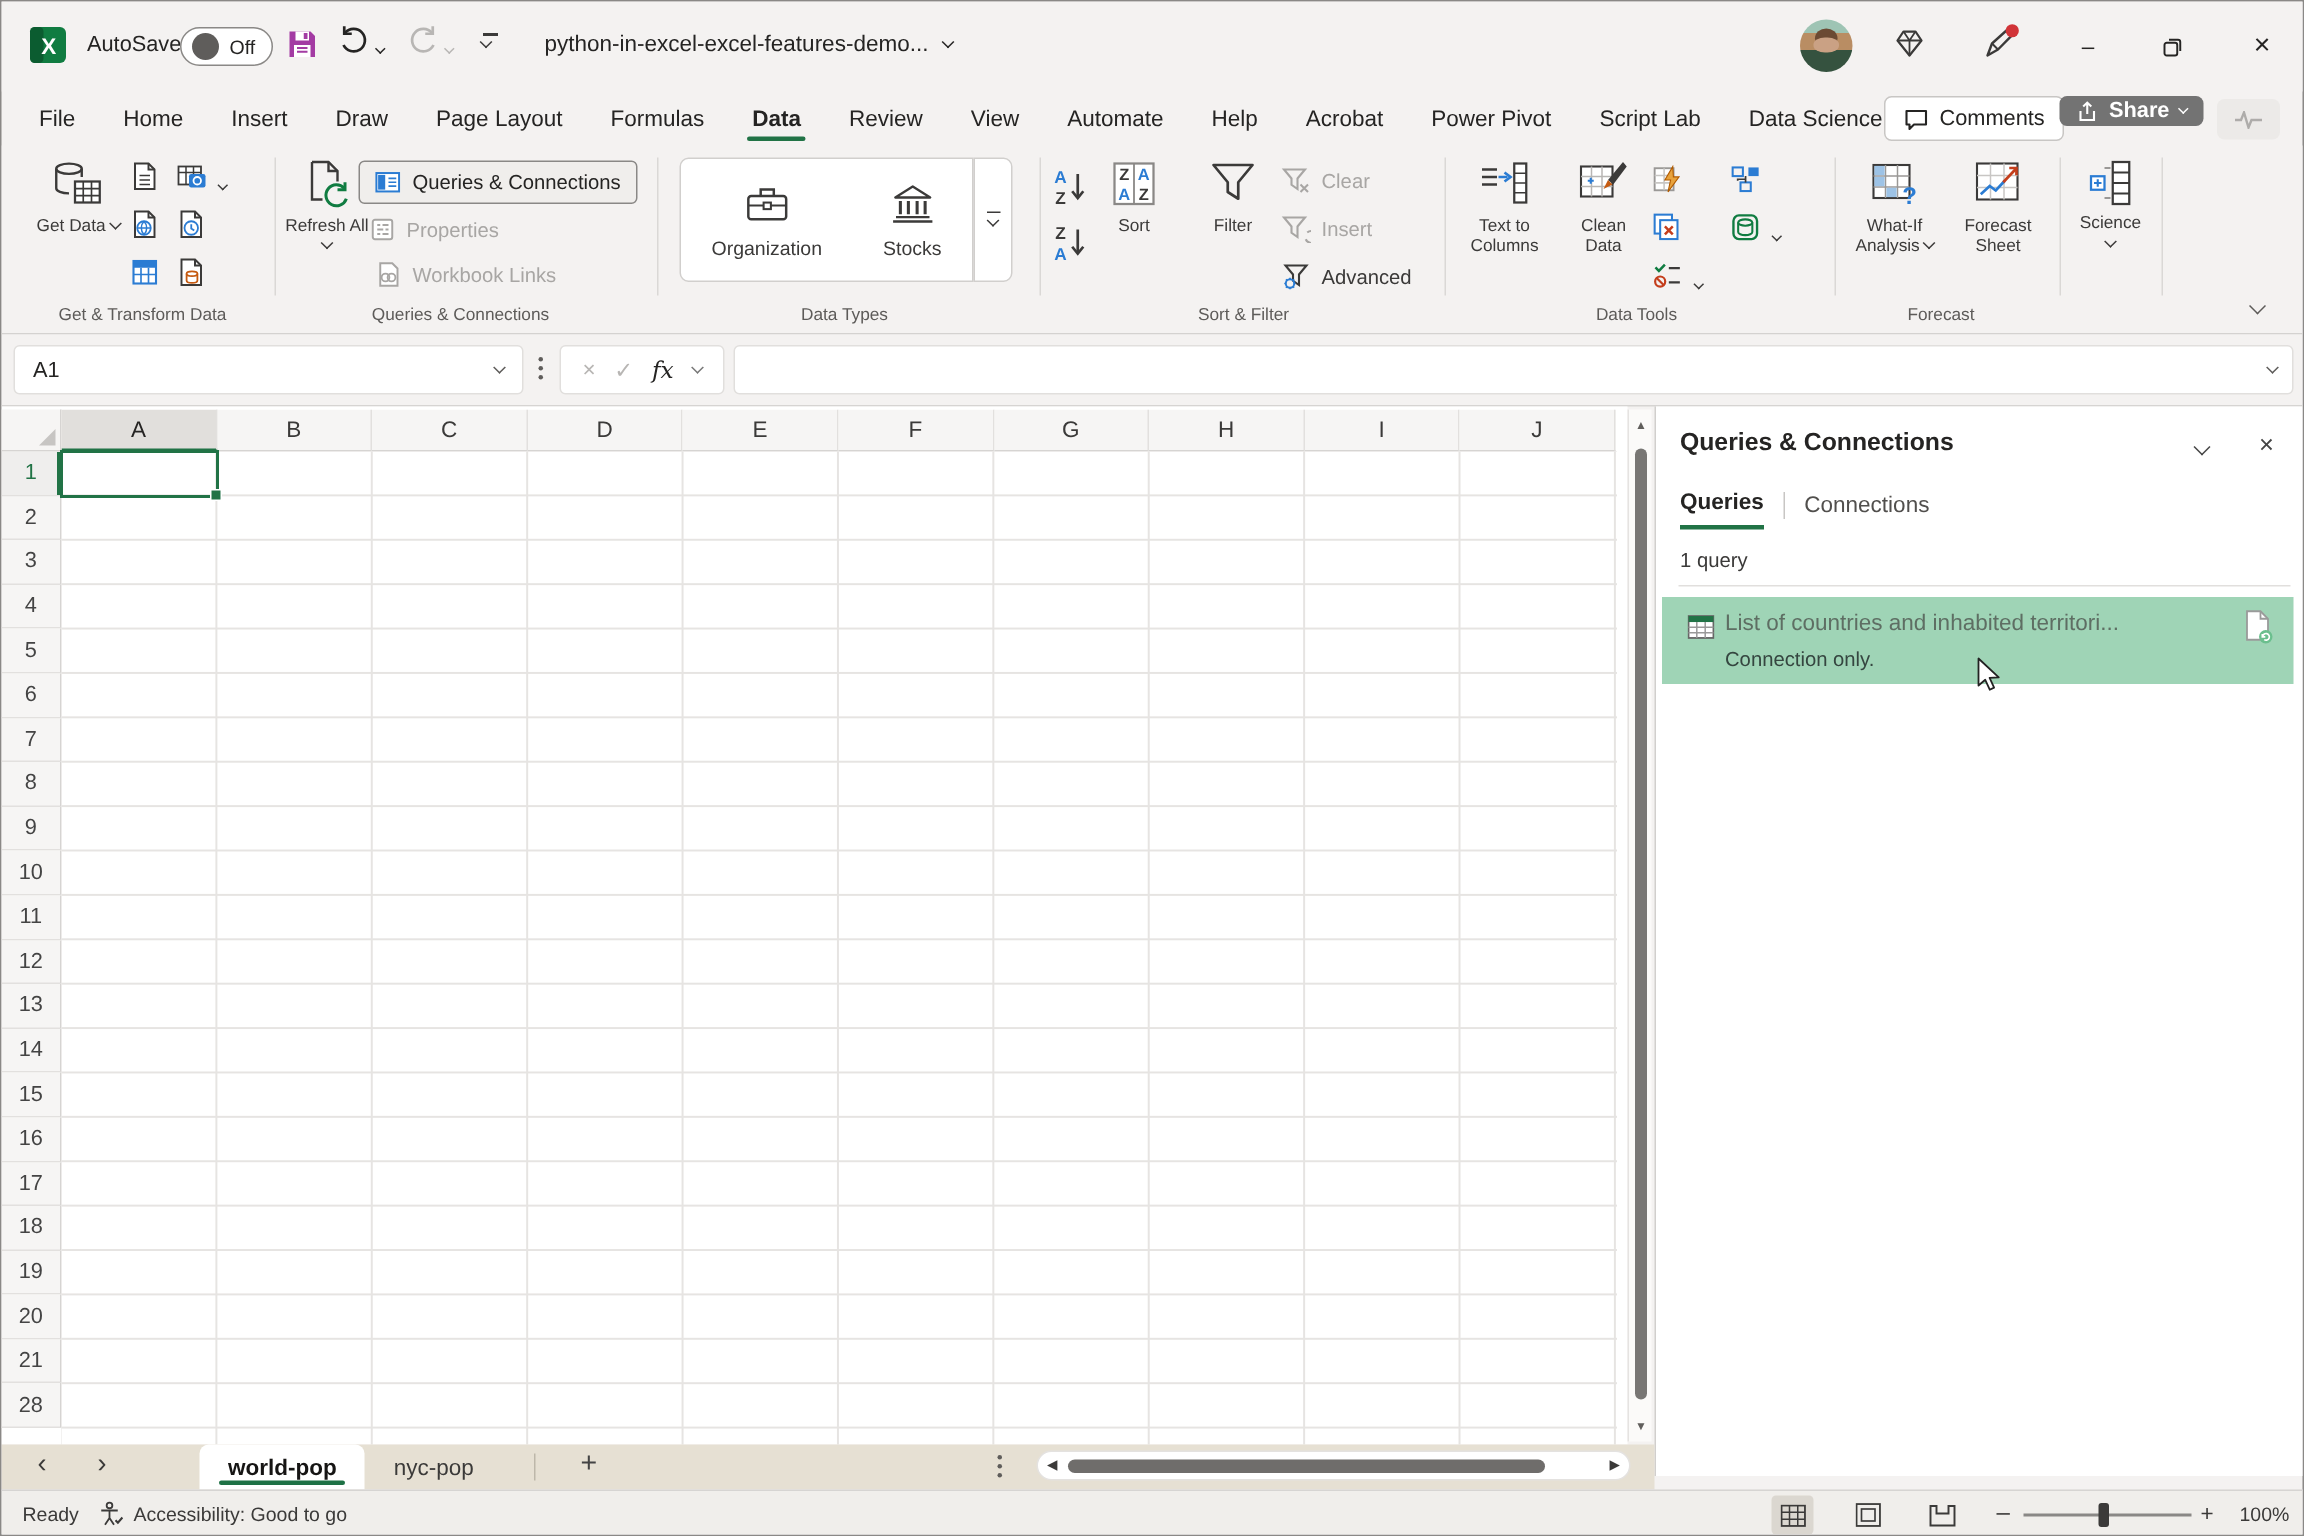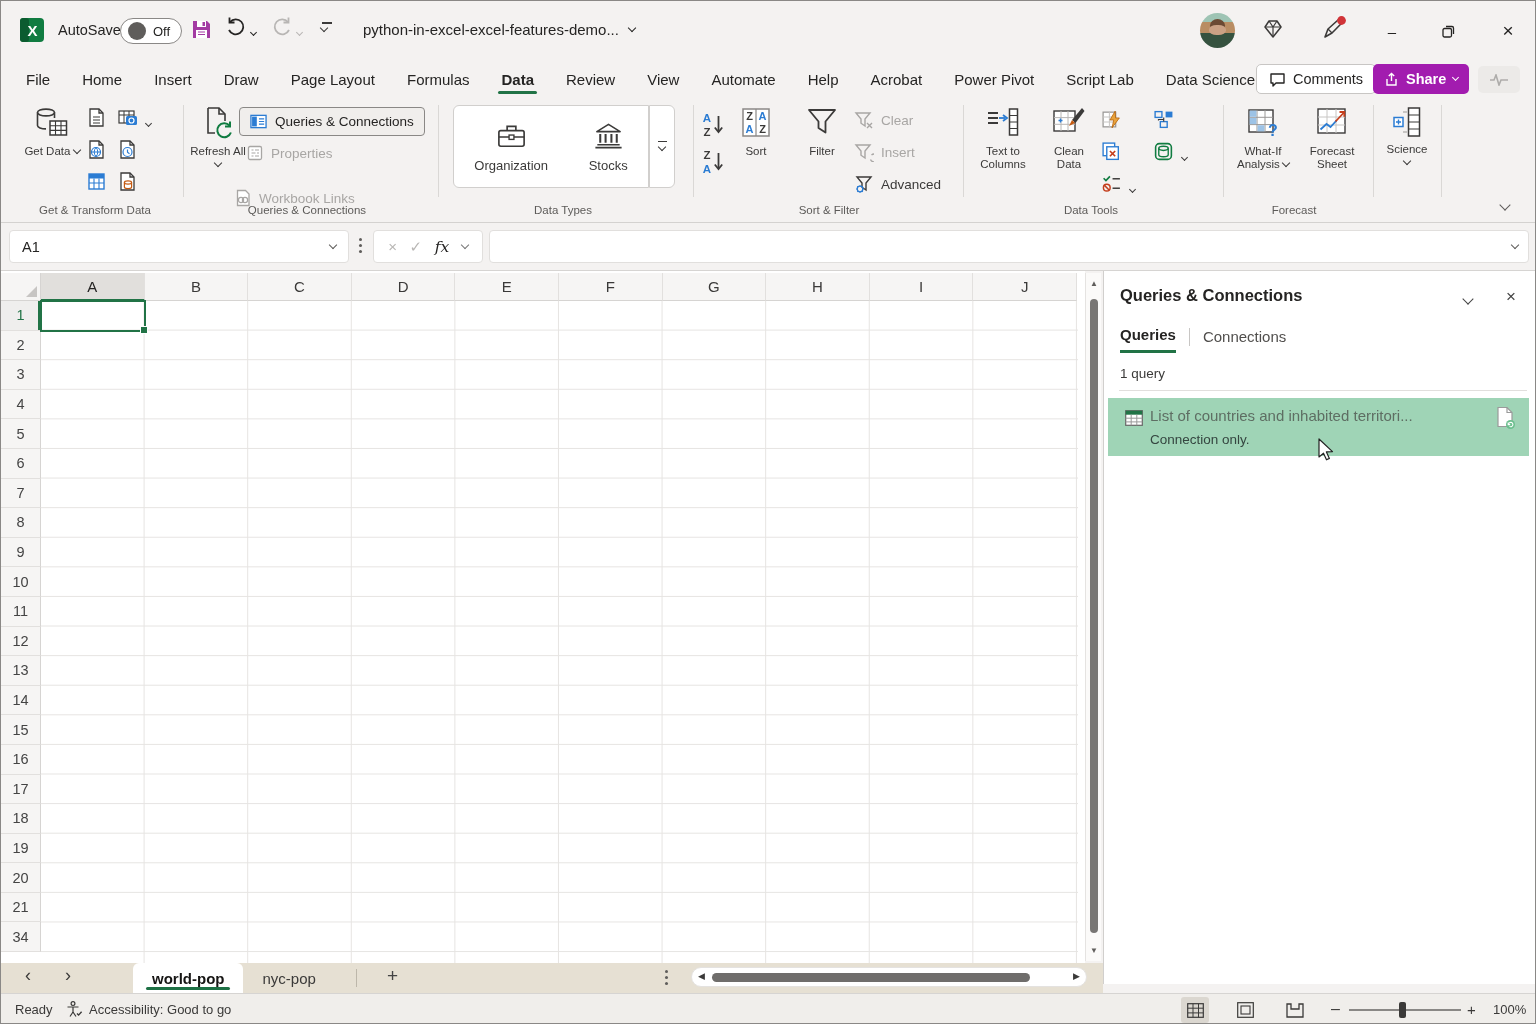--- a/index.html
+++ b/index.html
@@ -31,21 +31,21 @@
   .avatar::after{content:"";position:absolute;left:9px;top:12px;width:17px;height:10px;border-radius:45%;background:#caa184;}
   .topicon{color:#3b3a39;}
   .winbtn{width:42px;height:32px;display:flex;align-items:center;justify-content:center;color:#252423;font-size:15px;}
   
   .tabrow{position:absolute;left:0;top:60px;width:1536px;height:36px;padding-left:32px;}
   .rtabs{position:absolute;left:24px;top:0;height:36px;display:flex;gap:30px;align-items:center;}
   .rtab{font-size:15px;color:#252423;position:relative;padding:6px 1px;cursor:default;white-space:nowrap;}
   .rtab.active{font-weight:700;}
   .rtab.active::after{content:"";position:absolute;left:-2px;right:-2px;bottom:0;height:3px;border-radius:2px;background:#217346;}
   .commentsbtn{left:1255px;top:3px;height:30px;padding:0 12px;background:#fff;border:1px solid #C8C6C4;border-radius:5px;display:flex;align-items:center;gap:7px;font-size:14.5px;color:#252423;}
-  .sharebtn{left:1372px;top:3px;height:30px;padding:0 11px;background:#a21caf;border-radius:5px;display:flex;align-items:center;gap:7px;font-size:14.5px;color:#fff;font-weight:600;}
+  .sharebtn{left:1372px;top:3px;height:20px;padding:0 11px;background:#737373;border-radius:5px;display:flex;align-items:center;gap:7px;font-size:14.5px;color:#fff;font-weight:600;}
   .activity{left:1477px;top:5px;width:42px;height:27px;background:#ECEAE8;border-radius:5px;display:flex;align-items:center;justify-content:center;}
   
   .ribbon{position:absolute;left:0;top:96px;width:1536px;height:126px;background:#F4F2F1;border-bottom:1px solid #D4D2D0;}
   .gsep{position:absolute;top:8px;height:92px;width:1px;background:#DAD8D6;}
   .grouplabel{position:absolute;bottom:6px;font-size:11.5px;color:#5D5B59;text-align:center;white-space:nowrap;}
   .bigbtn{position:absolute;top:8px;display:flex;flex-direction:column;align-items:center;gap:4px;font-size:11.5px;line-height:13px;color:#3b3a39;text-align:center;}
   .smallbtn{position:absolute;display:flex;align-items:center;gap:7px;font-size:13.5px;color:#3b3a39;white-space:nowrap;}
   .smallbtn.disabled{color:#A8A6A4;}
   .qcbtn{position:absolute;left:238px;top:10px;height:29px;padding:0 10px;border:1px solid #8a8886;border-radius:4px;display:flex;align-items:center;gap:8px;font-size:13.5px;color:#252423;background:#F0EEEC;}
   .gallery{position:absolute;left:452px;top:8px;width:196px;height:83px;background:#fff;border:1px solid #D1CFCD;border-radius:6px 0 0 6px;display:flex;justify-content:space-around;align-items:center;}
@@ -310,21 +310,21 @@
         </svg>
       <span>Queries &amp; Connections</span>
     </div>
     <div class="smallbtn disabled" style="left:245px;top:47px;">
       <svg width="18" height="18" viewBox="0 0 18 18">
           <rect x="2.5" y="2.5" width="13" height="13" rx="1.5" fill="#fff" stroke="#A8A6A4" stroke-width="1.3"></rect>
           <path d="M5.5 6 h2 M9 6 h4 M5.5 9 h4 M11 9 h2 M5.5 12 h2 M9 12 h4" stroke="#A8A6A4" stroke-width="1.2"></path>
         </svg>
       <span>Properties</span>
     </div>
-    <div class="smallbtn disabled" style="left:233px;top:77px;margin-top:15px;">
+    <div class="smallbtn disabled" style="left:249px;top:77px;">
       <svg width="18" height="18" viewBox="0 0 18 18">
           <path d="M3.5 1.5 h8 l3.5 3.5 v11.5 h-11.5 z" fill="#fff" stroke="#A8A6A4" stroke-width="1.3"></path>
           <circle cx="7" cy="11" r="2.6" fill="none" stroke="#A8A6A4" stroke-width="1.2"></circle>
           <circle cx="11" cy="11" r="2.6" fill="none" stroke="#A8A6A4" stroke-width="1.2"></circle>
         </svg>
       <span>Workbook Links</span>
     </div>
     <div class="grouplabel" style="left:226px;width:160px;">Queries &amp; Connections</div>
     <div class="gsep" style="left:437px;"></div>
 
@@ -561,21 +561,21 @@
         <div class="rowhead">12</div>
         <div class="rowhead">13</div>
         <div class="rowhead">14</div>
         <div class="rowhead">15</div>
         <div class="rowhead">16</div>
         <div class="rowhead">17</div>
         <div class="rowhead">18</div>
         <div class="rowhead">19</div>
         <div class="rowhead">20</div>
         <div class="rowhead">21</div>
-        <div class="rowhead">34</div>
+        <div class="rowhead">28</div>
       </div>
     <div class="cells"></div>
     <div class="selbox"></div>
   </div>
 
   <div class="vscroll">
     <span class="scrollarrow" style="top:6px;">▲</span>
     <div class="thumb"></div>
     <span class="scrollarrow" style="bottom:6px;">▼</span>
   </div>

